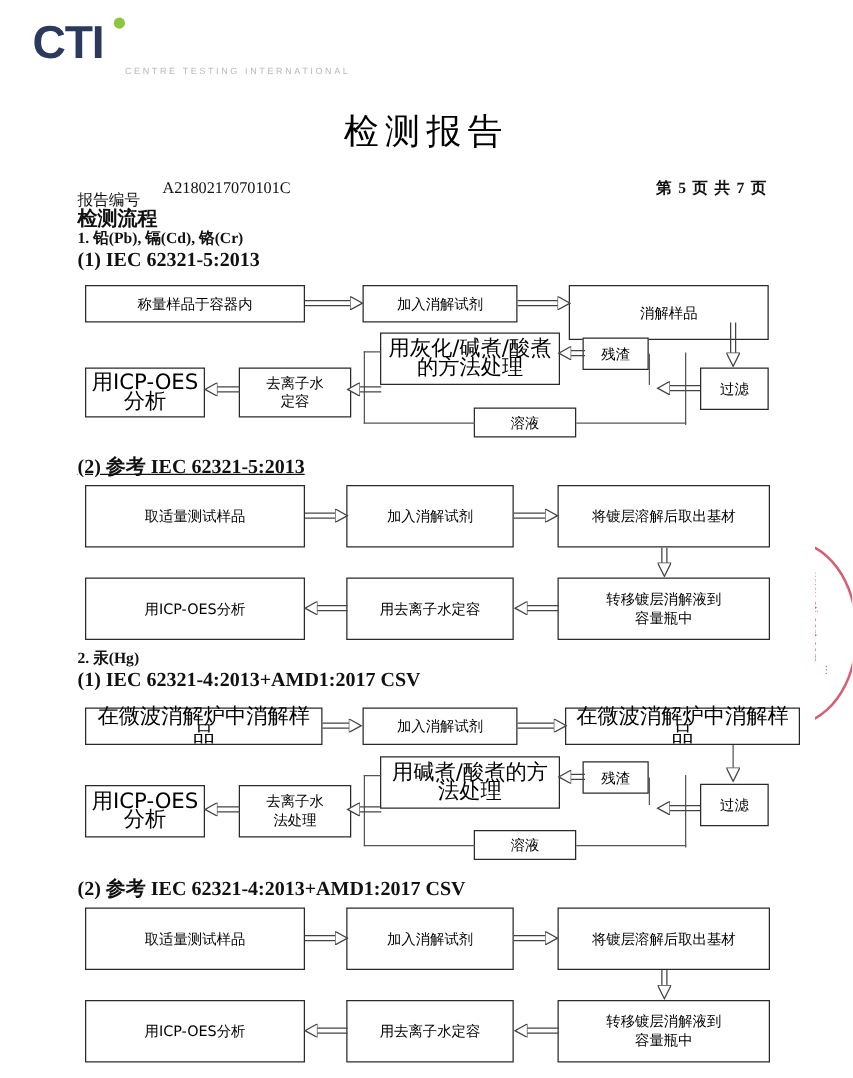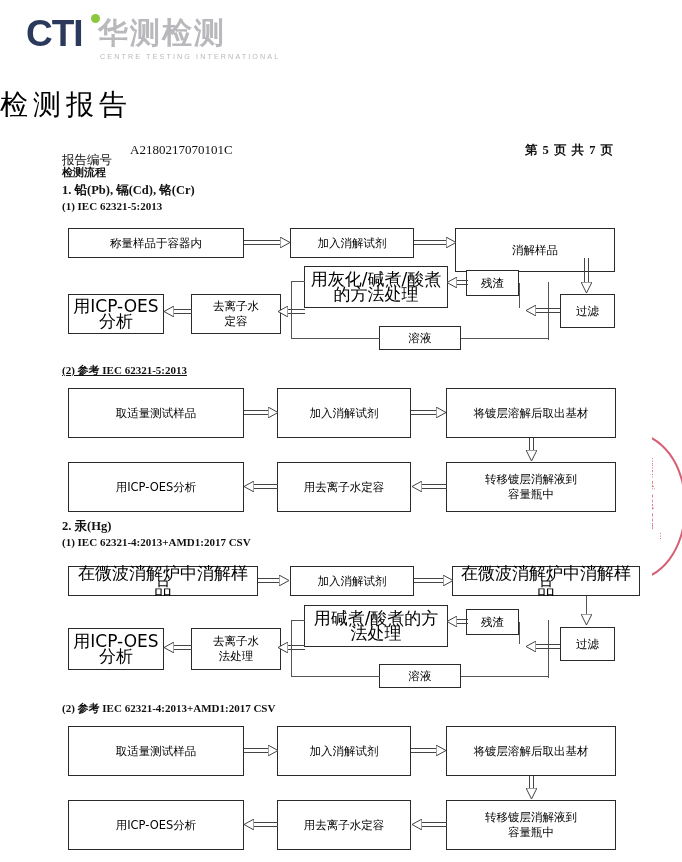--- a/index.html
+++ b/index.html
@@ -66,20 +66,21 @@
     color: #b9b9bd;
     white-space: nowrap;
   }
 
   
   .doc-title {
     position: absolute;
     left: 0;
     right: 0;
     top: 86px;
+    text-align: center;
     font-family: "DejaVu Sans", sans-serif;
     font-size: 28px;
     letter-spacing: 5px;
     color: #000;
   }
 
   
   .rpt-label {
     position: absolute;
     left: 62px;
@@ -102,21 +103,21 @@
     font-size: 12.5px;
     font-weight: bold;
     white-space: nowrap;
     letter-spacing: 1px;
   }
 
   
   .heading {
     position: absolute;
     left: 62px;
-    font-size: 11px;
+    font-size: 16px;
     font-weight: bold;
     white-space: nowrap;
   }
   .h-flow   { top: 165px; }
   .h-s1     { top: 182px; font-size: 12.5px; }
   .h-s1a    { top: 200px; }
   .h-s1b    { top: 363px; text-decoration: underline; }
   .h-s2     { top: 518px; font-size: 12.5px; }
   .h-s2a    { top: 536px; }
   .h-s2b    { top: 701px; }
@@ -214,21 +215,20 @@
     transform: rotate(90deg);
     transform-origin: left top;
   }
 </style>
 </head>
 <body>
 
 <div class="logo-block">
   <div class="logo-cti">CTI</div>
   <div class="logo-dot"></div>
-  <div class="logo-cn">华测检测</div>
   <div class="logo-sub">CENTRE TESTING INTERNATIONAL</div>
 </div>
 
 <div class="doc-title">检测报告</div>
 <div class="rpt-label">报告编号</div>
 <div class="rpt-value">A2180217070101C</div>
 <div class="page-count">第 5 页  共 7 页</div>
 
 <div class="heading h-flow">检测流程</div>
 <div class="heading h-s1">1. 铅(Pb), 镉(Cd), 铬(Cr)</div>

